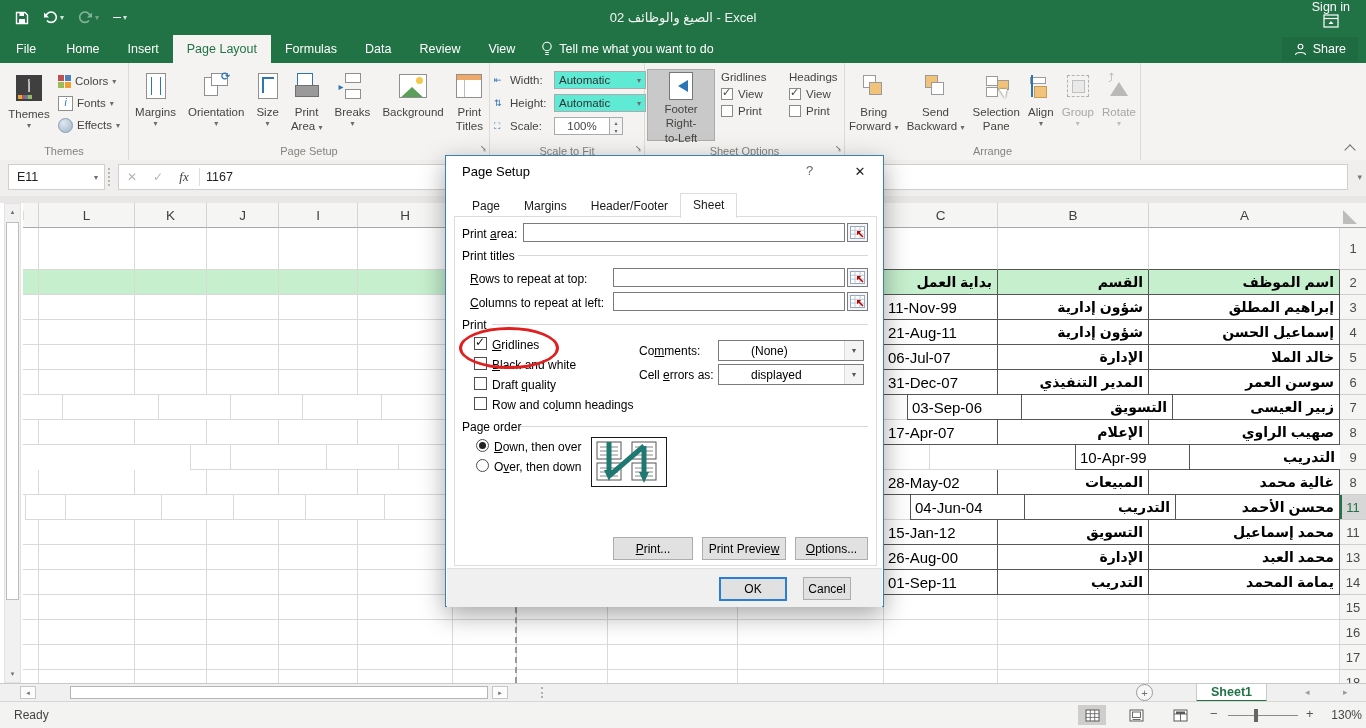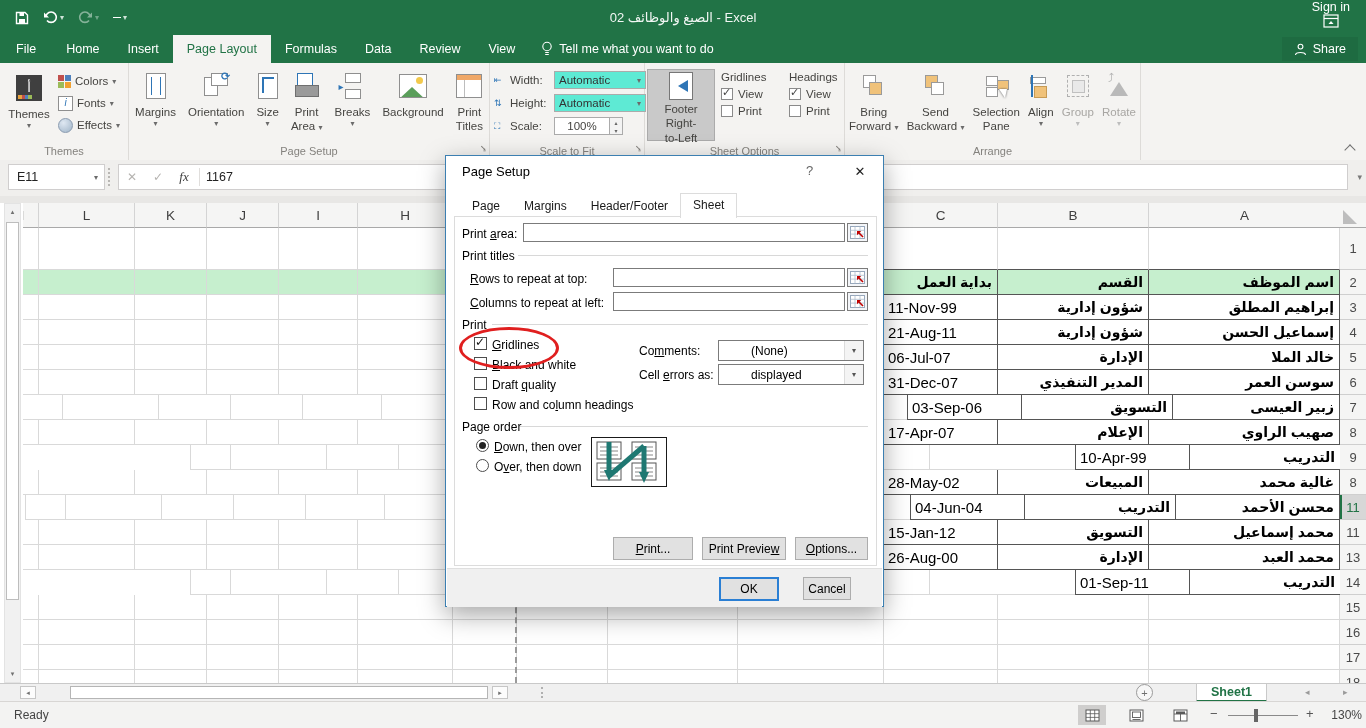--- a/index.html
+++ b/index.html
@@ -732,20 +732,21 @@
           <div class="cell" style="width:64px"></div>
           <div class="cell" style="width:95px"></div>
           <div class="cell" style="width:79px"></div>
           <div class="cell" style="width:72px"></div>
           <div class="cell" style="width:72px"></div>
           <div class="cell" style="width:96px"></div>
           <div class="cell" style="width:40px"></div>
         </div>
         <div class="srow" style="height:25px">
           <div class="rh">14</div>
+          <div class="cell colA ar tbl" style="width:192px">يمامة المحمد</div>
           <div class="cell ar tbl" style="width:151px">التدريب</div>
           <div class="cell dt tbl" style="width:114px">01-Sep-11</div>
           <div class="cell" style="width:146px"></div>
           <div class="cell" style="width:130px"></div>
           <div class="cell" style="width:91px"></div>
           <div class="cell" style="width:64px"></div>
           <div class="cell" style="width:95px"></div>
           <div class="cell" style="width:79px"></div>
           <div class="cell" style="width:72px"></div>
           <div class="cell" style="width:72px"></div>
@@ -964,19 +965,19 @@
         <path d="M12 32h10l-5 11z" fill="#1F7872"></path>
           <path d="M47 34h10l-5 11z" fill="#1F7872"></path>
       </svg>
     </span>
 
     <span class="dbtn" style="left:167px;top:381px;width:80px;"><u>P</u>rint...</span>
     <span class="dbtn" style="left:256px;top:381px;width:84px;">Print Previe<u>w</u></span>
     <span class="dbtn" style="left:349px;top:381px;width:73px;"><u>O</u>ptions...</span>
 
     <div class="strip"></div>
-    <span class="dbtn default" style="left:273px;top:421px;width:60px;">OK</span>
+    <span class="dbtn default" style="left:273px;top:421px;width:68px;">OK</span>
     <span class="dbtn" style="left:357px;top:421px;width:48px;">Cancel</span>
 
     <span class="ellipse"></span>
   </div>
 
 </div>
 
 </body></html>

